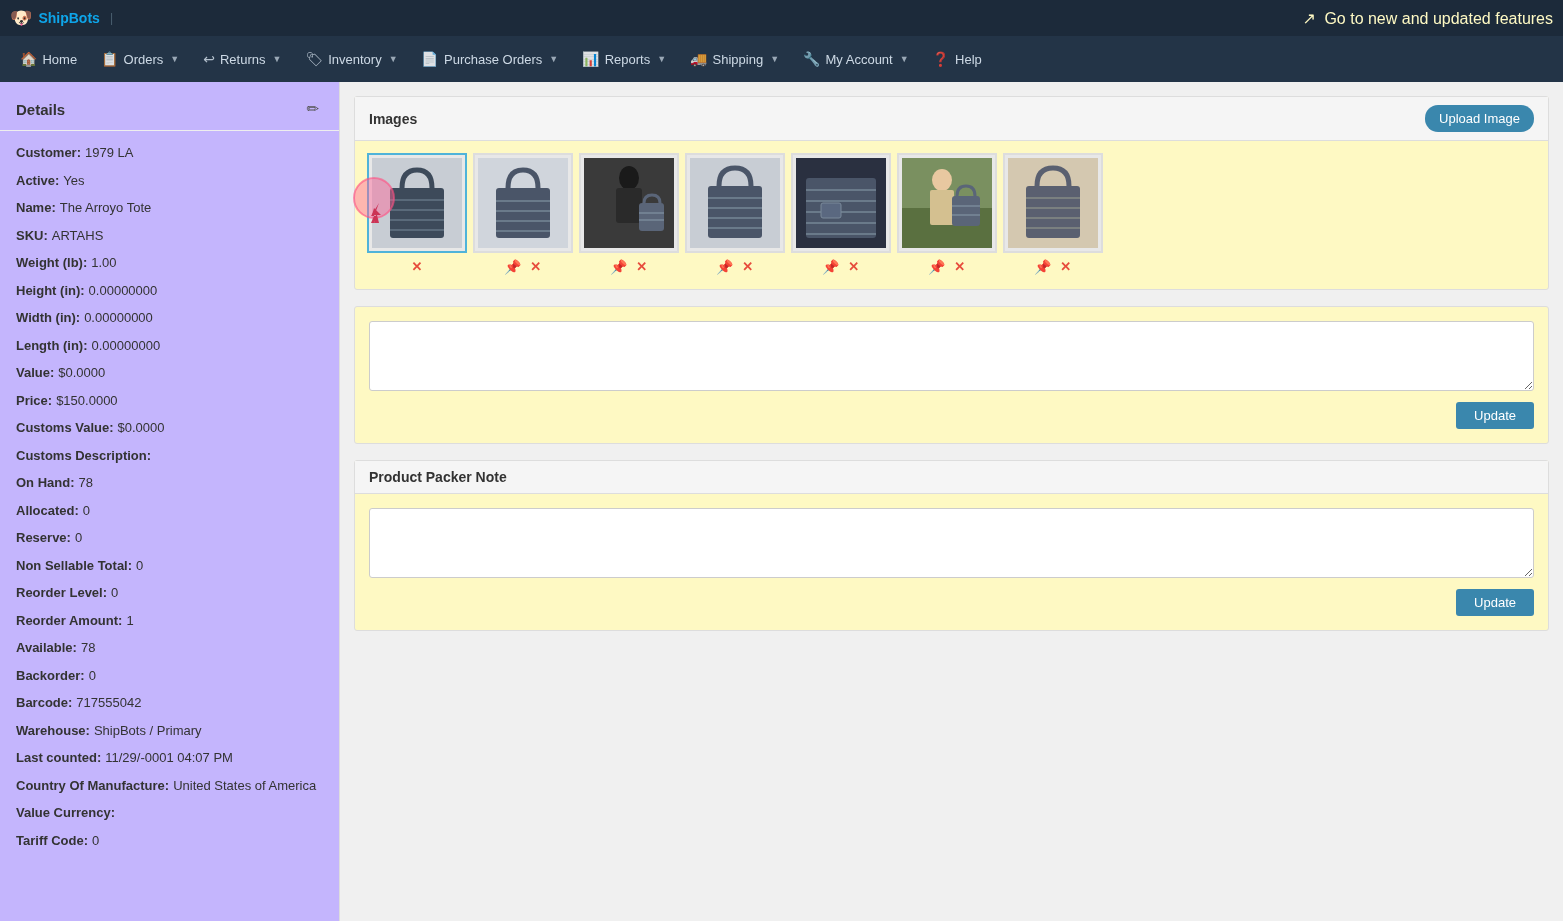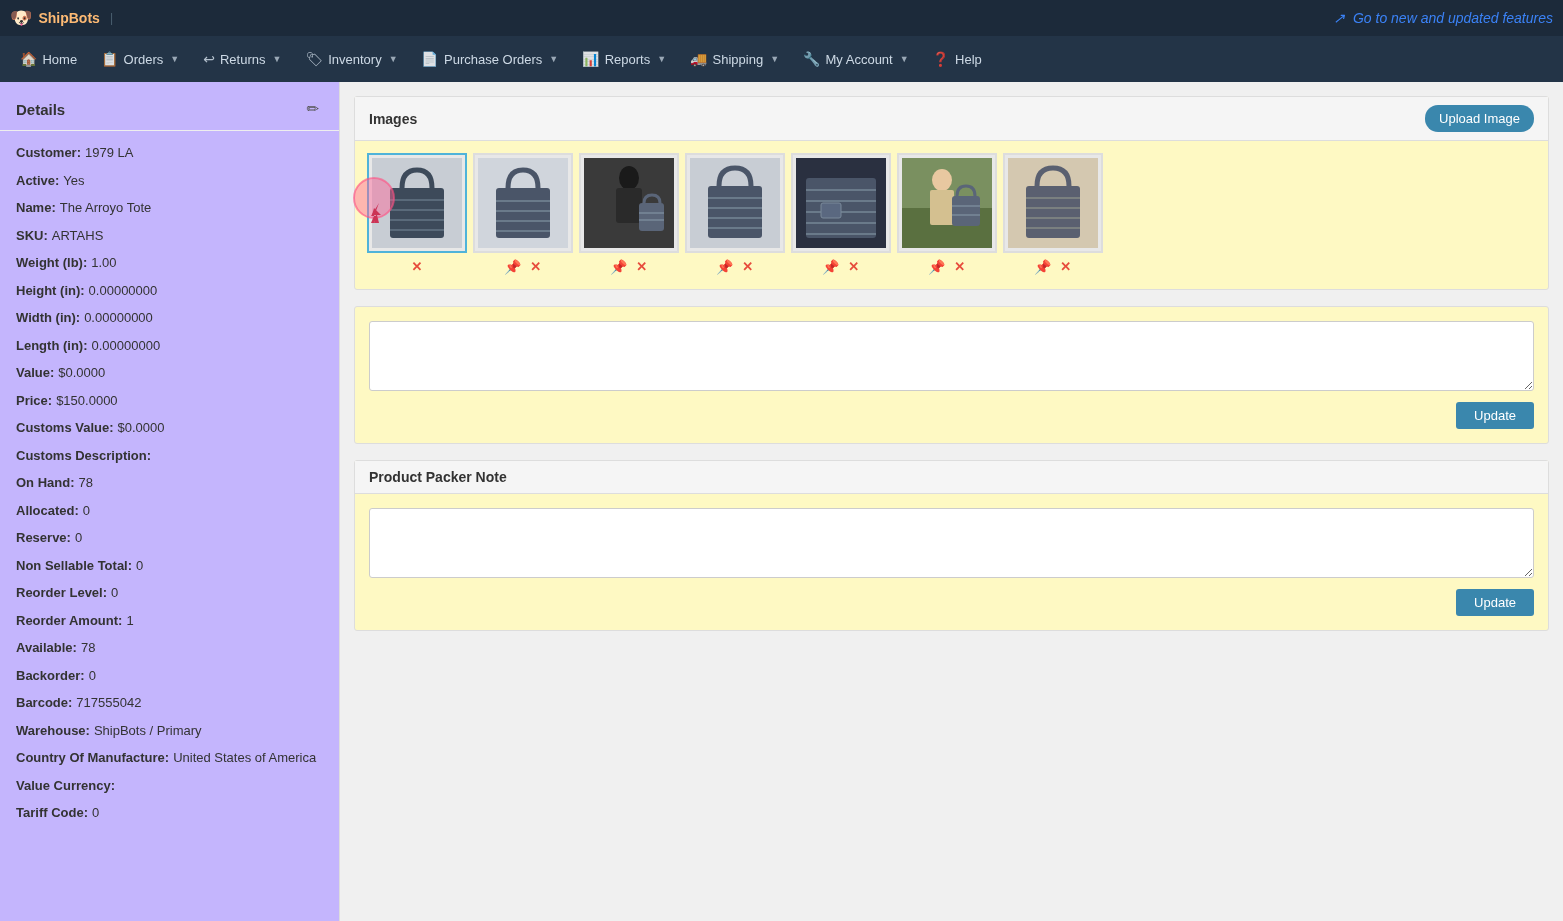--- a/index.html
+++ b/index.html
@@ -10,22 +10,22 @@
       background: #1c2a3a;
       color: #fff;
       display: flex;
       align-items: center;
       padding: 0 10px;
       height: 36px;
       font-size: 12px;
       justify-content: space-between;
     }
     .topbar-left { display: flex; align-items: center; gap: 6px; }
-    .topbar-logo { color: #fdba74; font-weight: bold; font-size: 14px; text-align: right; }
-    .topbar-right { color: #3b82f6; font-size: 14px; cursor: pointer; font-style: italic; }
+    .topbar-logo { color: #0ea5e9; font-weight: bold; font-size: 14px; text-align: right; }
+    .topbar-right { color: #fef9c3; font-size: 16px; cursor: pointer; }
 
     
     .navbar {
       background: #233447;
       display: flex;
       align-items: center;
       height: 46px;
       padding: 0 8px;
     }
     .nav-item {
@@ -331,20 +331,24 @@
     </div>
     <div class="detail-row">
       <span class="detail-label">Barcode:</span>
       <span class="detail-value">717555042</span>
     </div>
     <div class="detail-row">
       <span class="detail-label">Warehouse:</span>
       <span class="detail-value">ShipBots / Primary</span>
     </div>
     <div class="detail-row">
+      <span class="detail-label">Last counted:</span>
+      <span class="detail-value">11/29/-0001 04:07 PM</span>
+    </div>
+    <div class="detail-row">
       <span class="detail-label">Country Of Manufacture:</span>
       <span class="detail-value">United States of America</span>
     </div>
     <div class="detail-row">
       <span class="detail-label">Value Currency:</span>
       <span class="detail-value"></span>
     </div>
     <div class="detail-row">
       <span class="detail-label">Tariff Code:</span>
       <span class="detail-value">0</span>

